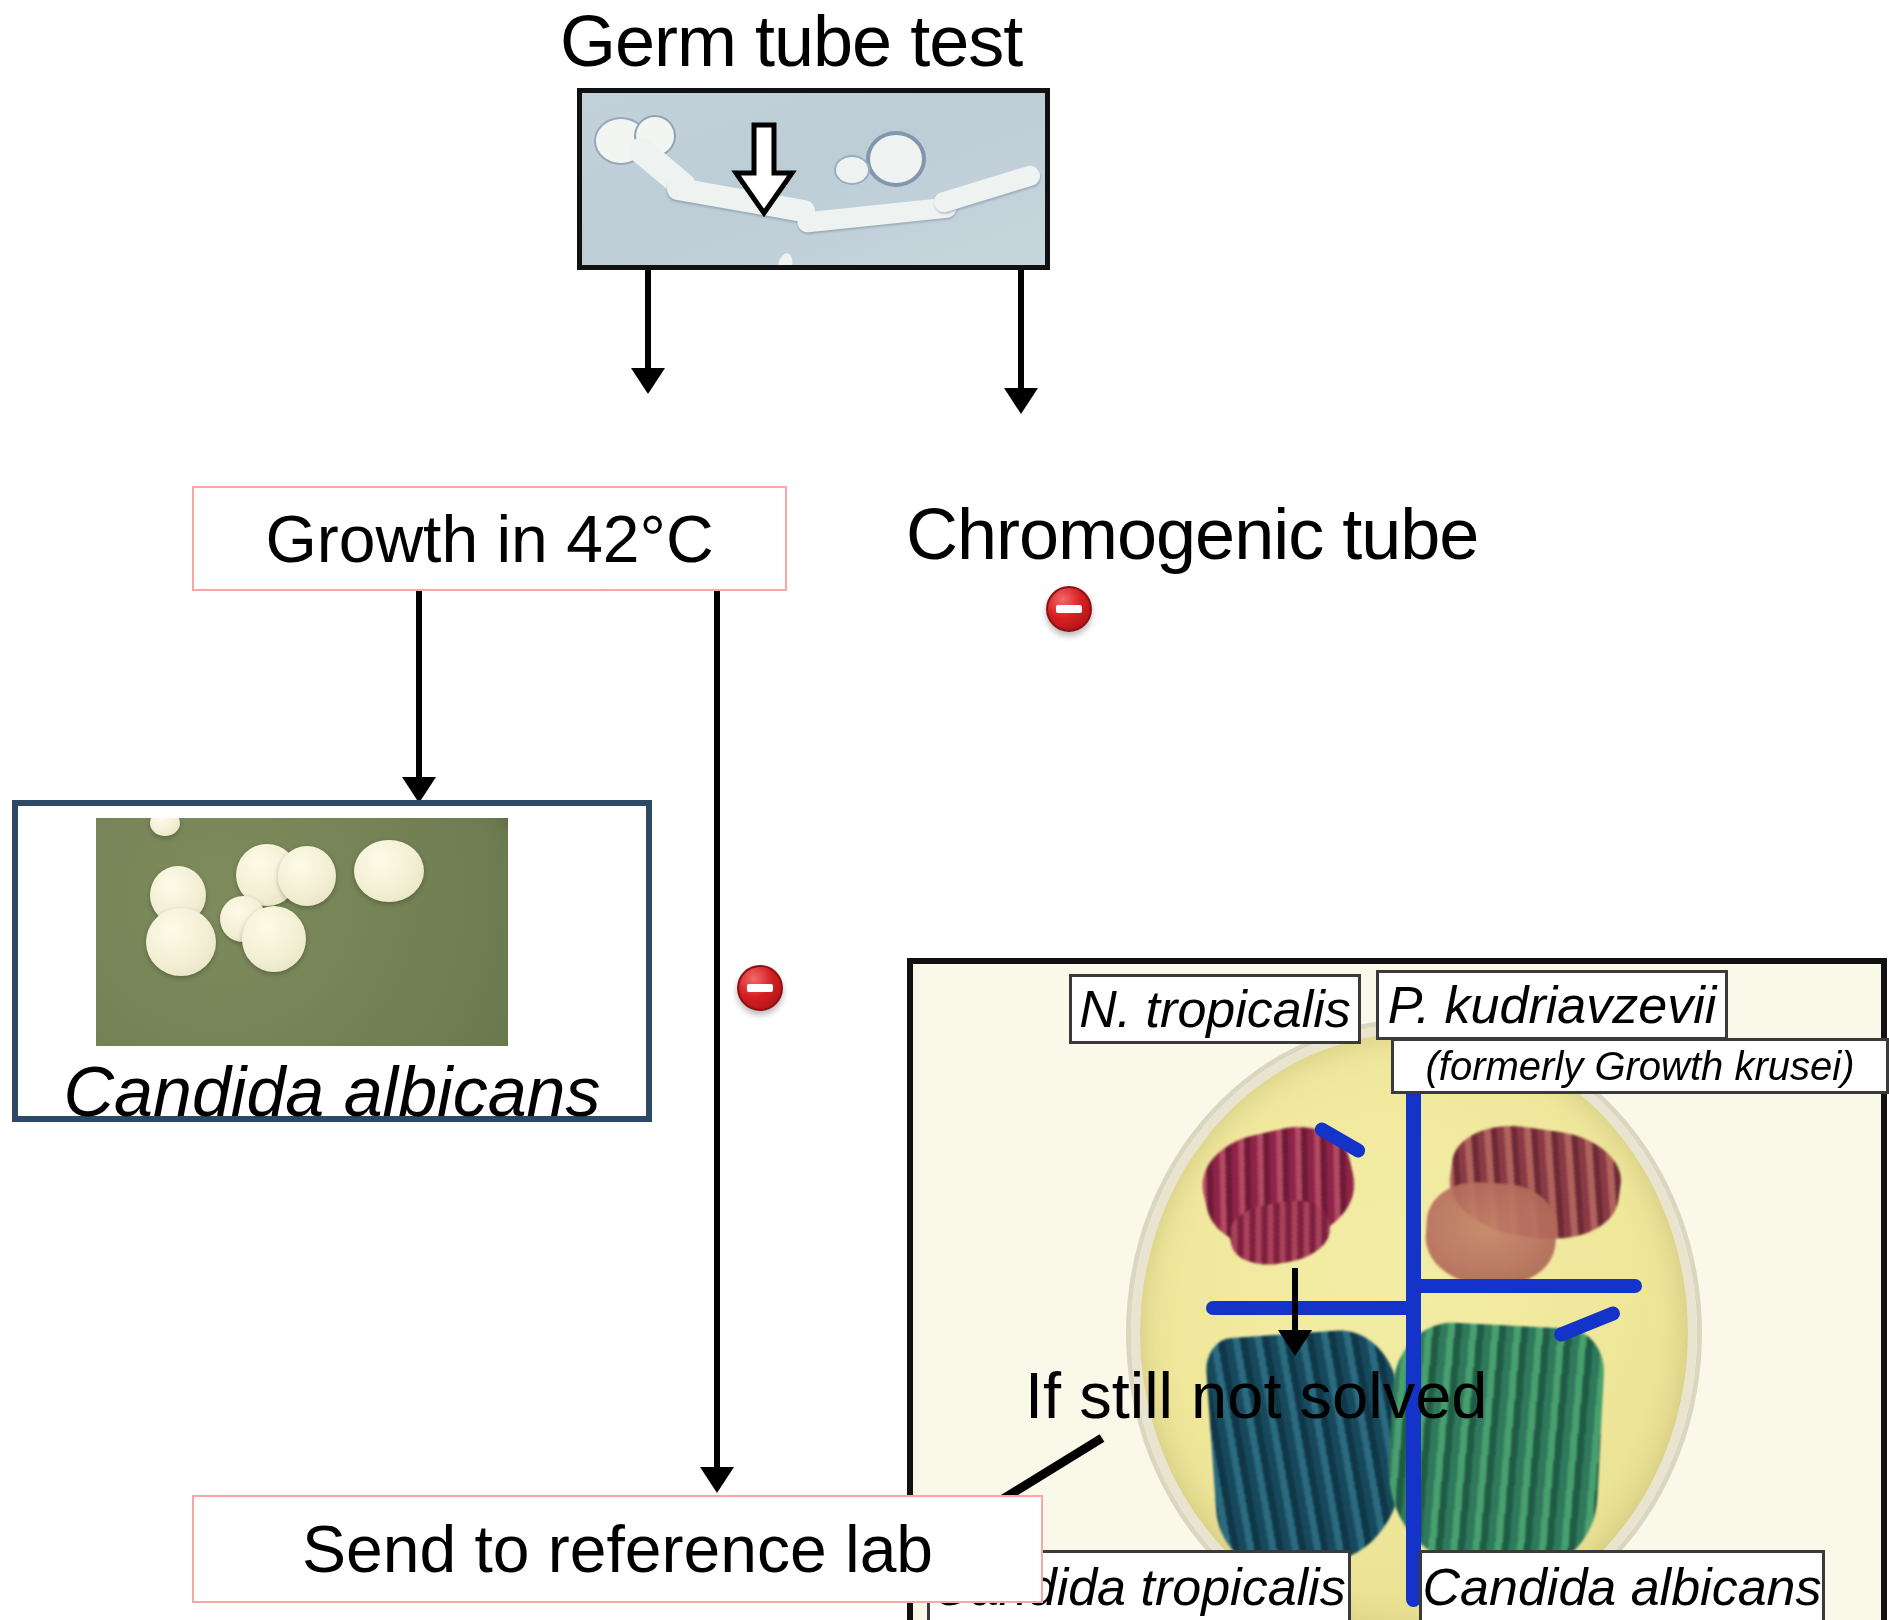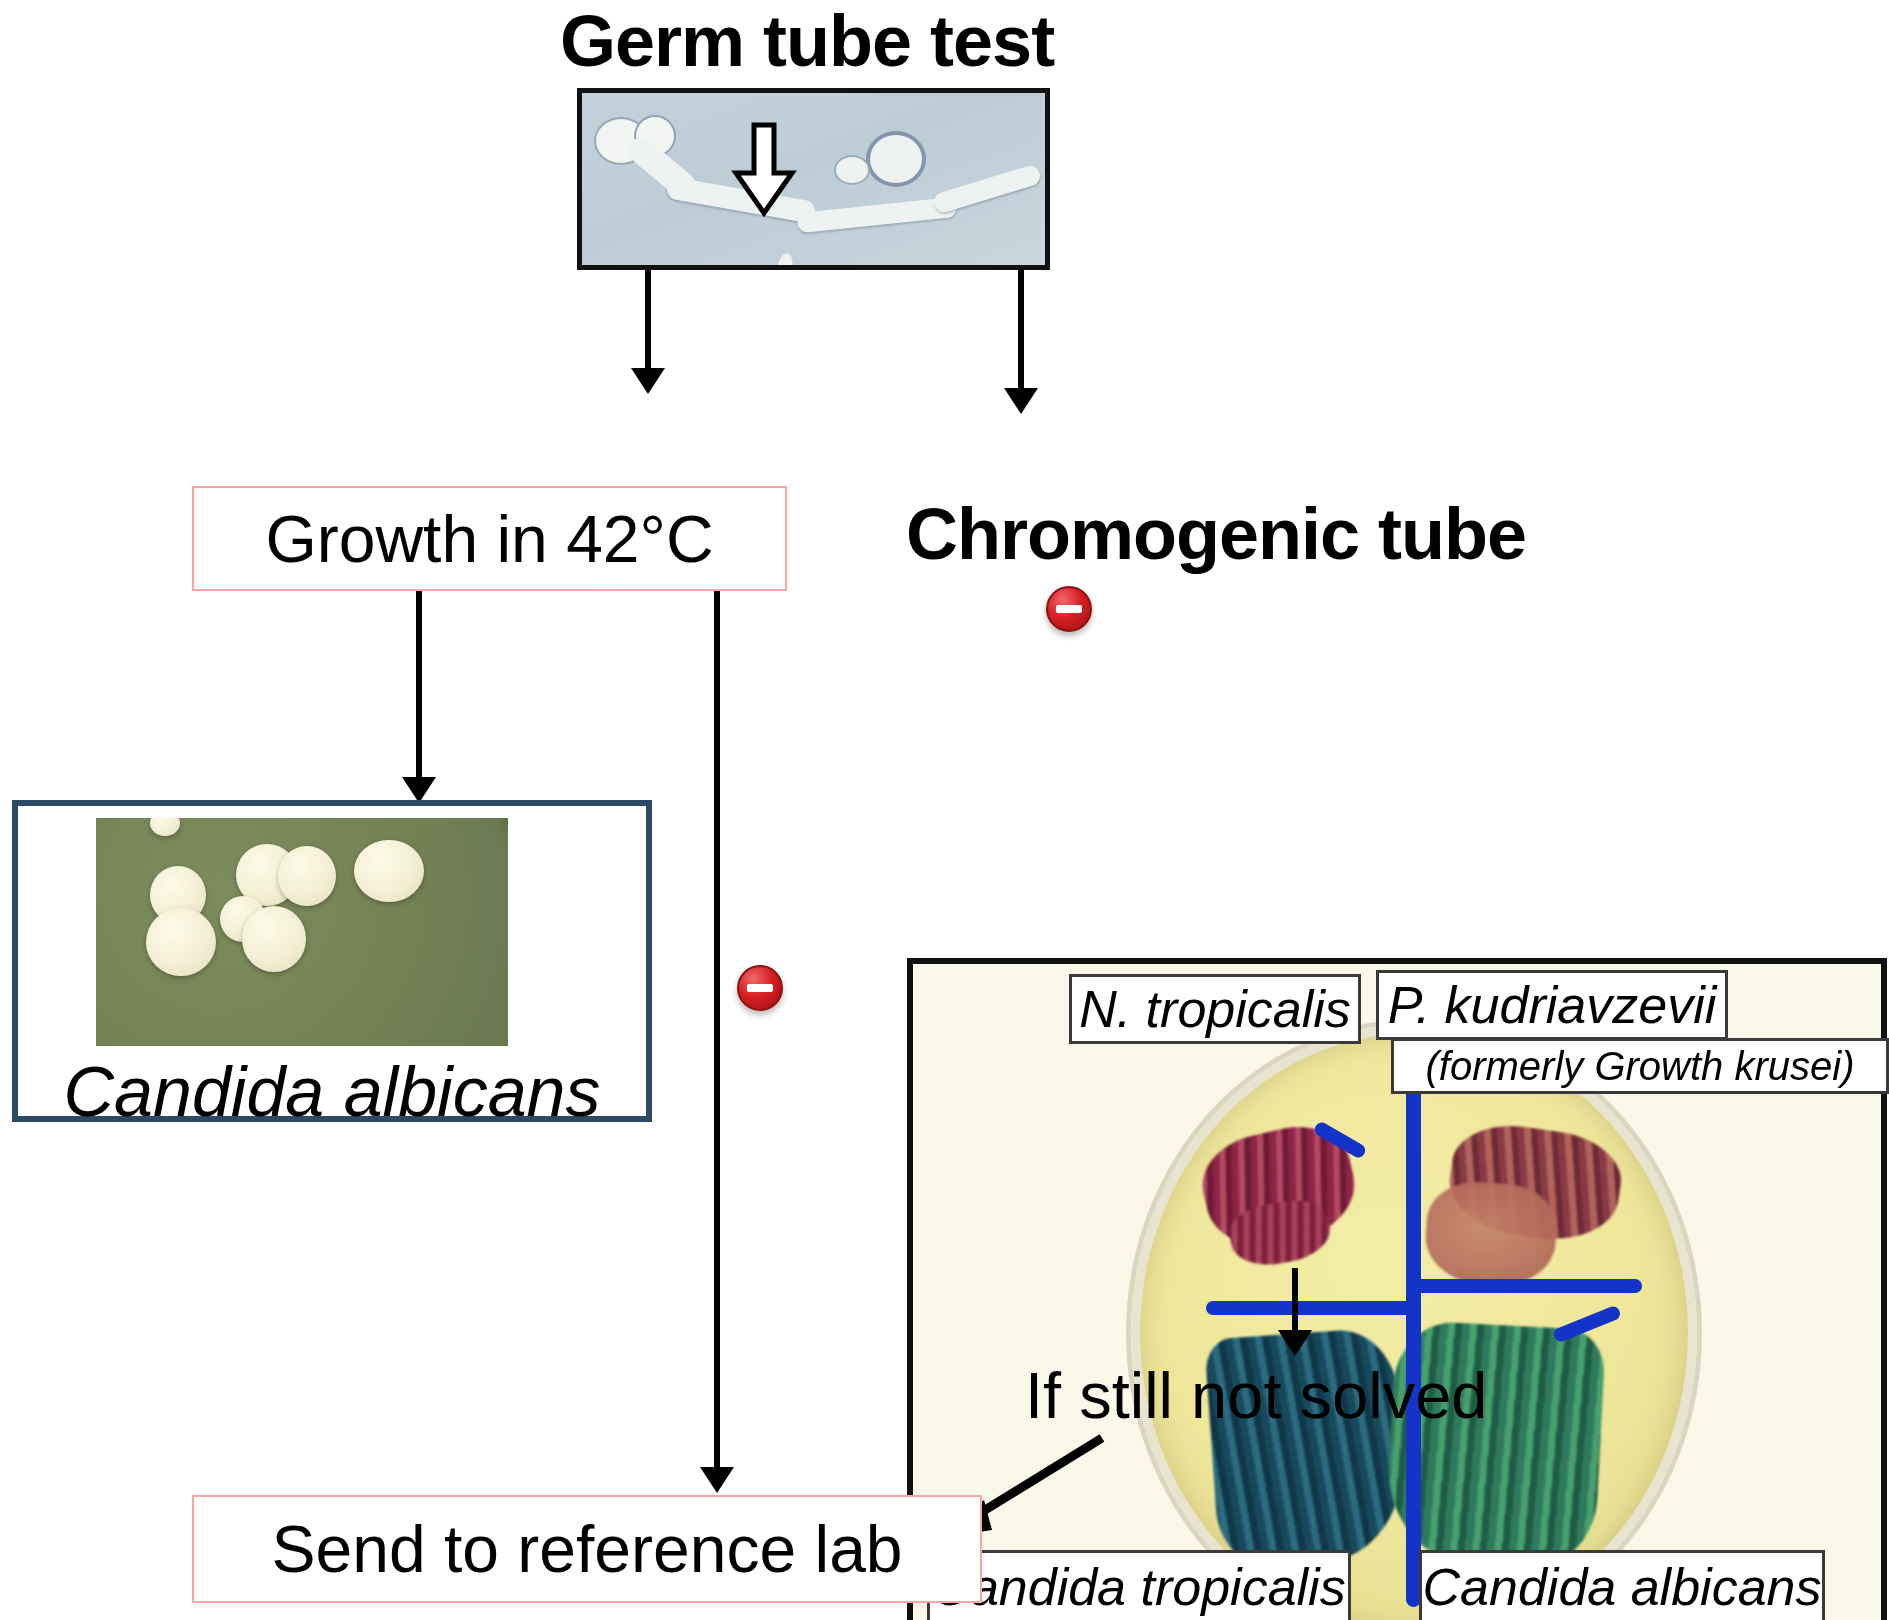--- a/index.html
+++ b/index.html
@@ -6,21 +6,21 @@
   body{
     width:1889px;height:1620px;position:relative;overflow:hidden;
     font-family:"Liberation Sans","DejaVu Sans",sans-serif;
     color:#000;
   }
   .abs{position:absolute;}
 
   
   .title{
     font-size:72px;line-height:1;letter-spacing:-1px;white-space:nowrap;
-    font-weight:700;
+    font-weight:400;
   }
 
   
   .box{
     border:2px solid #fca5a5;background:#fff;box-sizing:border-box;
     display:flex;align-items:center;justify-content:center;
     font-size:66px;white-space:nowrap;
   }
 
   
@@ -216,13 +216,13 @@
 <div class="abs vline" style="left:1292px;top:1268px;height:66px;"></div>
 <div class="abs arrowhead" style="left:1278px;top:1330px;"></div>
 
 <div class="abs plaintext" style="left:1025px;top:1358px;">If still not solved</div>
 
 <svg class="abs" style="left:930px;top:1430px;" width="180" height="110" viewBox="0 0 180 110">
   <line x1="172" y1="8" x2="42" y2="88" stroke="#000" stroke-width="9"></line>
   <polygon points="10,108 54,70 62,100" fill="#000"></polygon>
 </svg>
 
-<div class="abs box" style="left:192px;top:1495px;width:790px;height:108px;">Send to reference lab</div>
+<div class="abs box" style="left:192px;top:1495px;width:851px;height:108px;">Send to reference lab</div>
 
 </body></html>

